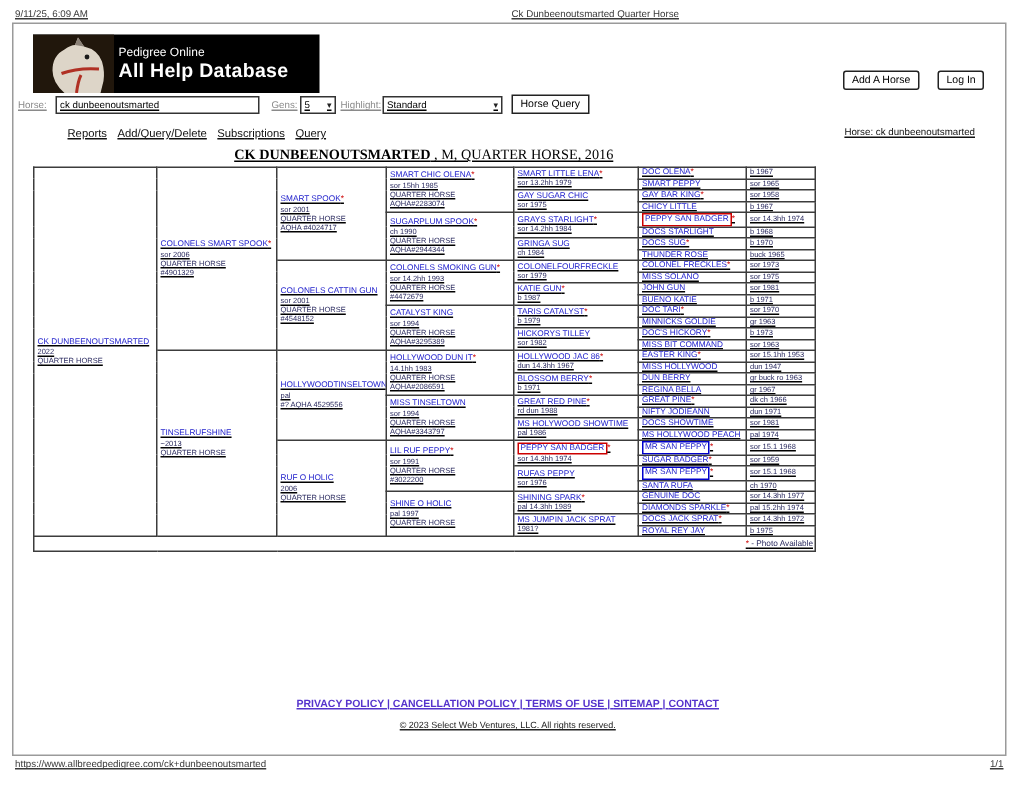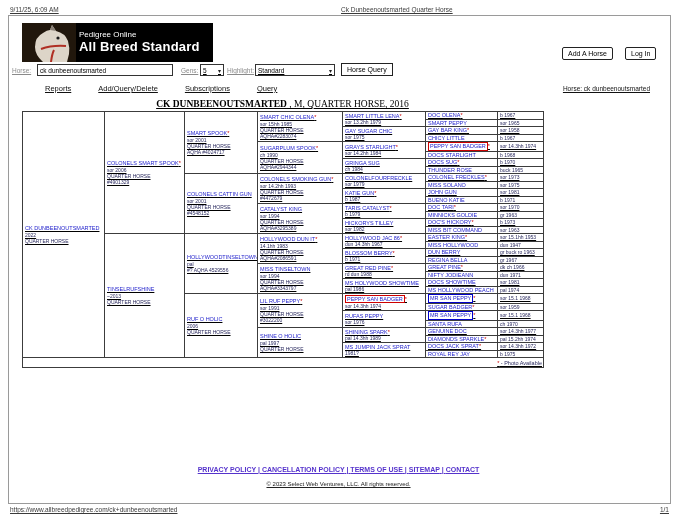--- a/index.html
+++ b/index.html
@@ -34,21 +34,21 @@
   .horse-input{left:37px;top:64px;width:130px;height:10px;border:1px solid #333;
        font-size:6.5px;font-family:inherit;padding:0 2px;}
   .select{top:64px;height:12px;border:1px solid #333;background:#fff;display:flex;
        align-items:center;justify-content:space-between;font-size:6.5px;padding:0 2px;box-sizing:border-box;}
   .sel-gens{left:200px;width:24px;}
   .sel-highlight{left:255px;width:80px;}
   .arrow{font-size:6px;color:#222;}
   .btn-query{position:absolute;left:341px;top:63px;height:13px;border:1px solid #222;background:#fff;
        font-size:7px;font-family:inherit;padding:0 5px;line-height:11px;}
   
-  .nav{left:45px;top:84px;display:flex;gap:27px;font-size:7.5px;color:#111;}
+  .nav{left:45px;top:84px;display:flex;gap:7px;font-size:7.5px;color:#111;}
   .nav span{cursor:pointer;}
   .nav-right{right:29px;top:85px;font-size:6.5px;color:#111;}
   
   .pagetitle{left:22px;top:99px;width:521px;text-align:center;
        font-family:"Liberation Serif","DejaVu Serif",serif;font-size:9.5px;color:#000;}
   .pagetitle .tname{font-weight:bold;}
   
   .pedwrap{left:22px;top:111px;}
   table.pedigree{border-collapse:collapse;table-layout:fixed;width:521px;}
   table.pedigree td{border:1px solid #3c3c3c;padding:0 1px 0 2px;overflow:hidden;vertical-align:middle;}
@@ -80,21 +80,21 @@
     <rect width="54" height="39" fill="#15100a"></rect>
     <rect width="54" height="39" fill="#2a1c0e" opacity="0.6"></rect>
     <path d="M30 2 L34 8 Q43 10 46 18 Q48 25 47 31 L45 39 L21 39 Q13 32 13 24 Q13 14 21 10 Q25 7 28 7 Z" fill="#ddd5c8"></path>
     <path d="M30 2 L34 8 L28 7 Z" fill="#8a8076"></path>
     <circle cx="36" cy="15" r="1.6" fill="#1a1a1a"></circle>
     <path d="M19 26 Q30 22 44 23" stroke="#b03024" stroke-width="2" fill="none"></path>
     <path d="M29 39 Q30 31 32 27" stroke="#b03024" stroke-width="2" fill="none"></path>
   </svg>
   <span class="logo-text">
     <span class="logo-line1">Pedigree Online</span>
-    <span class="logo-line2">All Breed Standard</span>
+    <span class="logo-line2">All Help Database</span>
   </span>
 </div>
 
 <button class="btn btn-add">Add A Horse</button>
 <button class="btn btn-login">Log In</button>
 
 <span class="abs flabel lbl-horse">Horse:</span>
 <input class="abs horse-input" value="ck dunbeenoutsmarted" style="">
 <span class="abs flabel lbl-gens">Gens:</span>
 <div class="abs select sel-gens">

